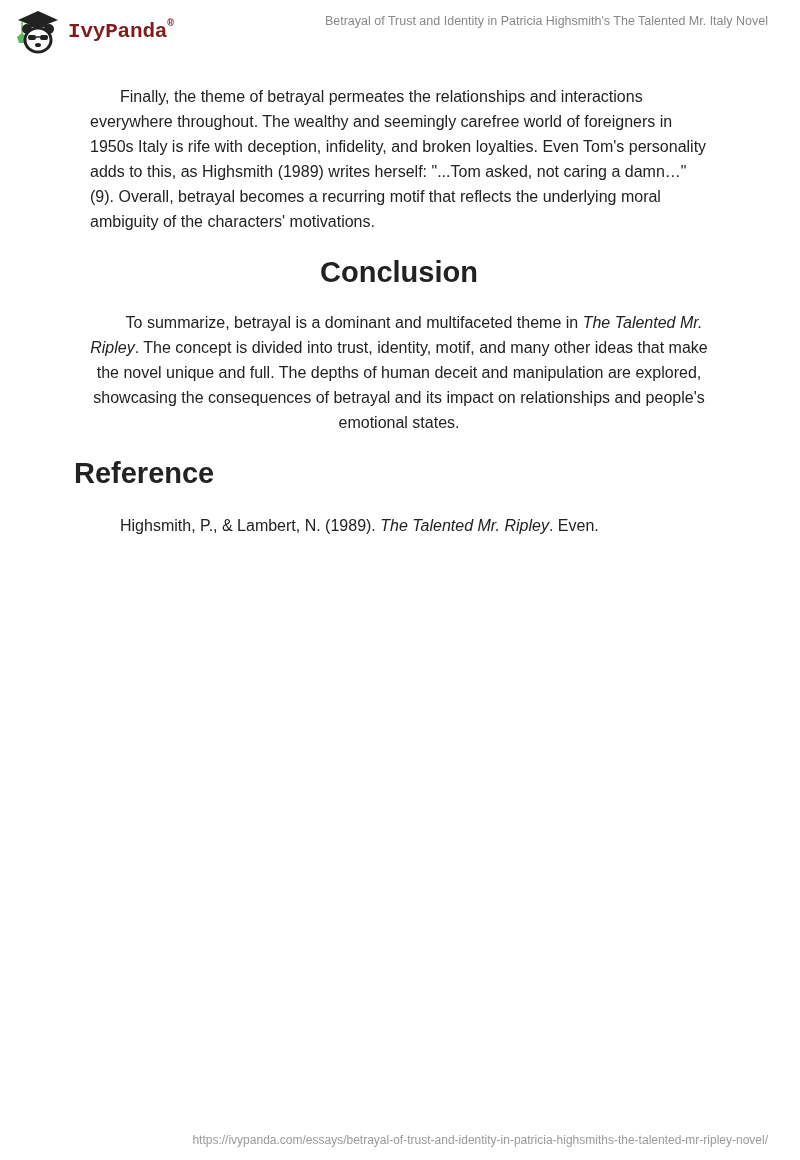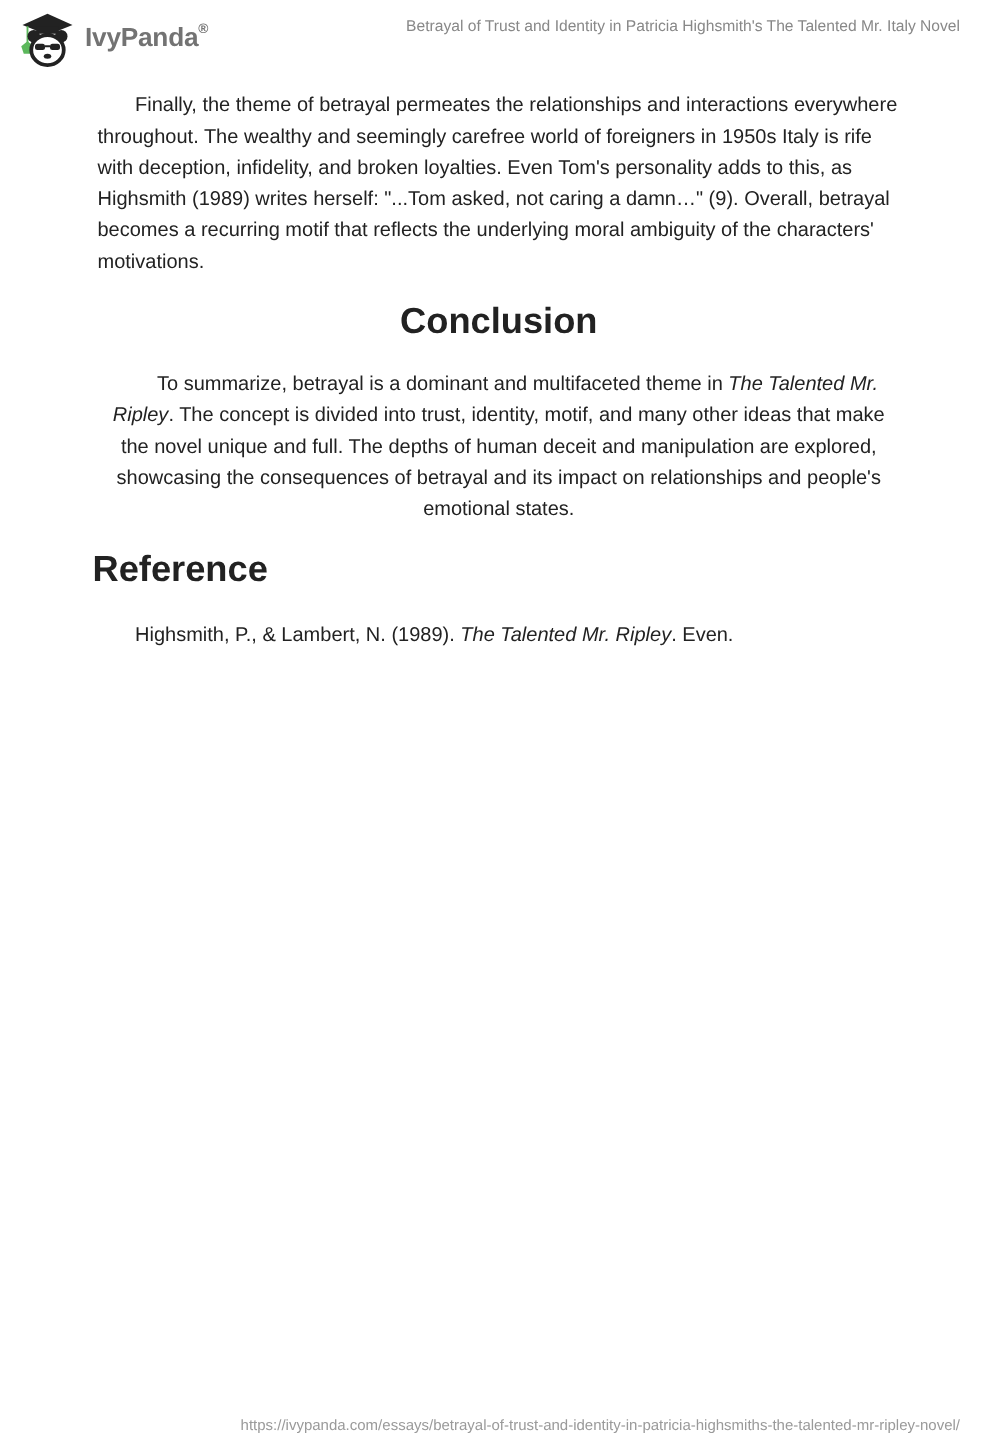--- a/index.html
+++ b/index.html
@@ -3,26 +3,26 @@
   <meta charset="utf-8">
   <style>
     html, body { margin: 0; padding: 0; }
     body {
       width: 800px; height: 1160px; background: #ffffff; position: relative; overflow: hidden;
       font-family: "Liberation Sans", sans-serif; color: #222222;
     }
     .header { position: absolute; left: 0; top: 0; width: 800px; height: 62px; }
     .logo { position: absolute; left: 14px; top: 7px; display: flex; align-items: center; }
     .logo svg { display: block; }
-    .logo-text { font-family: Liberation Sans, sans-serif; font-weight: bold; font-size: 21px; color: #737373; margin-left: 6px; letter-spacing: -0.2px; }
+    .logo-text { font-family: Liberation Mono, monospace; font-weight: bold; font-size: 21px; color: #7f1d1d; margin-left: 6px; letter-spacing: -0.2px; }
     .logo-text sup { font-size: 11px; font-weight: bold; position: relative; top: -3px; }
     .doc-title { position: absolute; right: 32px; top: 14px; font-size: 12.5px; color: #888888; white-space: nowrap; }
     .content { position: absolute; left: 74px; top: 68px; width: 650px; }
     h2 { font-size: 29px; font-weight: bold; color: #222; margin: 0; line-height: 44px; }
-    p { font-size: 16px; line-height: 25px; color: #222; margin: 4px; text-indent: 30px; }
+    p { font-size: 16px; line-height: 25px; color: #222; margin: 16px; text-indent: 30px; }
     .sec-betrayal h2 { margin-bottom: 16px; }
     .sec-conclusion { margin-top: 13px; text-align: center; }
     .sec-conclusion h2 { margin-bottom: 16px; }
     .sec-reference { margin-top: 14px; }
     .sec-reference h2 { margin-bottom: 18px; }
     em { font-style: italic; }
     .footer-url { position: absolute; right: 32px; top: 1133px; font-size: 12px; color: #9a9a9a; white-space: nowrap; }
   </style>
 </head>
 <body>

